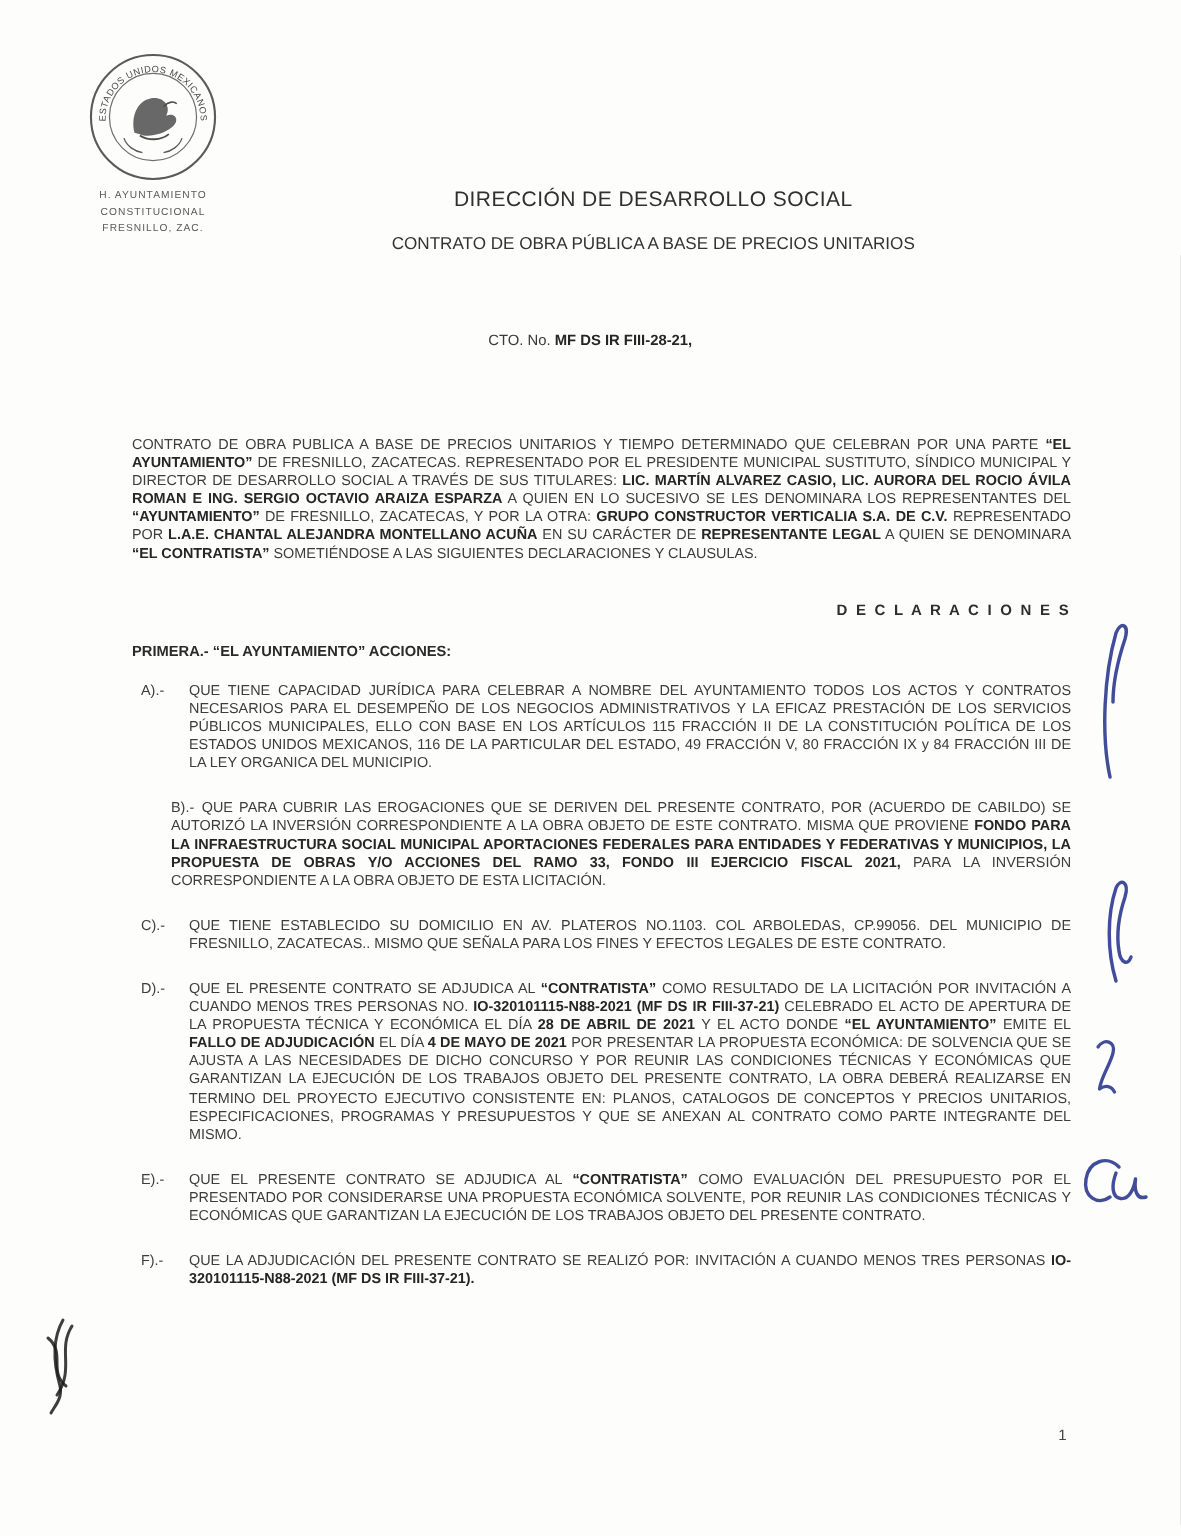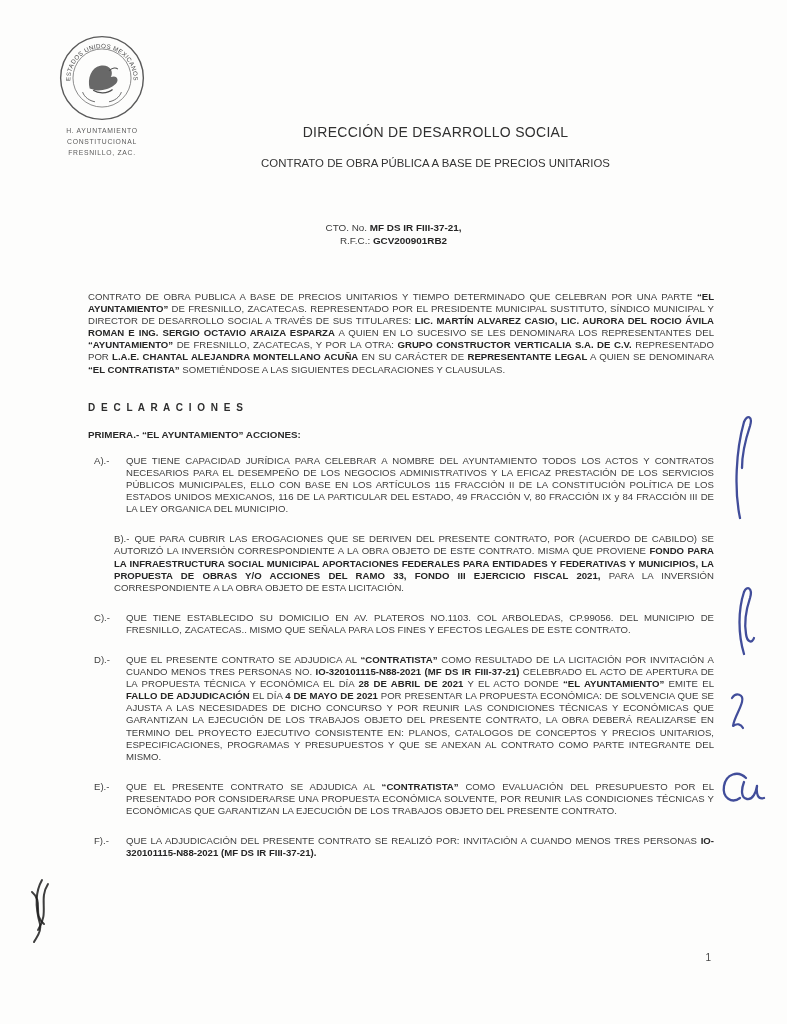--- a/index.html
+++ b/index.html
@@ -21,21 +21,21 @@
   .doc-title { font-size:17px; letter-spacing:0.6px; color:#3f3f3f; }
   .doc-subtitle { margin-top:21px; font-size:14px; font-weight:400; letter-spacing:0.3px; color:#303030; }
   .doc-type { margin-top:17px; font-size:11.4px; font-weight:400; color:#333; }
 
   
   .cto { position:absolute; top:221px; left:0; right:0; text-align:center; font-size:9.9px; line-height:13.4px; color:#3a3a3a; }
 
   
   .content { position:absolute; top:291px; left:88px; width:626px; font-size:9.6px; line-height:12.1px; text-align:justify; }
   .intro { text-align:justify; }
-  .h-declaraciones { margin-top:26px; text-align:left; font-size:10px; font-weight:700; letter-spacing:1.5px; color:#2e2e2e; }
+  .h-declaraciones { margin-top:26px; text-align:right; font-size:10px; font-weight:700; letter-spacing:1.5px; color:#2e2e2e; }
   .h-primera { margin-top:15px; font-weight:700; font-size:9.8px; color:#2a2a2a; }
   .items { margin-top:14px; padding-left:6px; }
   .item { display:flex; margin-bottom:18px; }
   .item-label { flex:0 0 32px; }
   .item-body { flex:1; text-align:justify; }
   .item.nested { margin-left:20px; }
   .inline-label { margin-right:5px; }
 
   
   .page-number { position:absolute; top:952px; right:76px; font-size:10px; color:#444; }
@@ -73,22 +73,21 @@
       <div>FRESNILLO, ZAC.</div>
     </div>
   </div>
 
   <div class="titles">
     <div class="doc-subtitle">DIRECCIÓN DE DESARROLLO SOCIAL</div>
     <div class="doc-type">CONTRATO DE OBRA PÚBLICA A BASE DE PRECIOS UNITARIOS</div>
   </div>
 
   <div class="cto">
-    <div><span>CTO. No. </span><span class="b">MF DS IR FIII-37-21,</span></div>
-    <div><span>R.F.C.: </span><span class="b">GCV200901RB2</span></div>
+    <div><span>CTO. No. </span><span class="b">MF DS IR FIII-28-21,</span></div>
   </div>
 
   <div class="content">
     <p class="intro"><span>CONTRATO DE OBRA PUBLICA A BASE DE PRECIOS UNITARIOS Y TIEMPO DETERMINADO QUE CELEBRAN POR UNA PARTE </span><span class="b">“EL AYUNTAMIENTO”</span><span> DE FRESNILLO, ZACATECAS. REPRESENTADO POR EL PRESIDENTE MUNICIPAL SUSTITUTO, SÍNDICO MUNICIPAL Y DIRECTOR DE DESARROLLO SOCIAL A TRAVÉS DE SUS TITULARES: </span><span class="b">LIC. MARTÍN ALVAREZ CASIO, LIC. AURORA DEL ROCIO ÁVILA ROMAN E  ING. SERGIO OCTAVIO ARAIZA ESPARZA</span><span> A QUIEN EN LO SUCESIVO SE LES DENOMINARA LOS REPRESENTANTES DEL </span><span class="b">“AYUNTAMIENTO”</span><span> DE FRESNILLO, ZACATECAS, Y POR LA OTRA: </span><span class="b">GRUPO CONSTRUCTOR VERTICALIA S.A. DE C.V.</span><span> REPRESENTADO POR </span><span class="b">L.A.E. CHANTAL ALEJANDRA MONTELLANO ACUÑA</span><span> EN SU CARÁCTER DE </span><span class="b">REPRESENTANTE LEGAL</span><span>  A QUIEN SE DENOMINARA </span><span class="b">“EL CONTRATISTA”</span><span> SOMETIÉNDOSE A LAS SIGUIENTES DECLARACIONES Y CLAUSULAS.</span></p>
 
     <div class="h-declaraciones">D E C L A R A C I O N E S</div>
     <div class="h-primera">PRIMERA.- “EL AYUNTAMIENTO” ACCIONES:</div>
 
     <section class="items">
 

